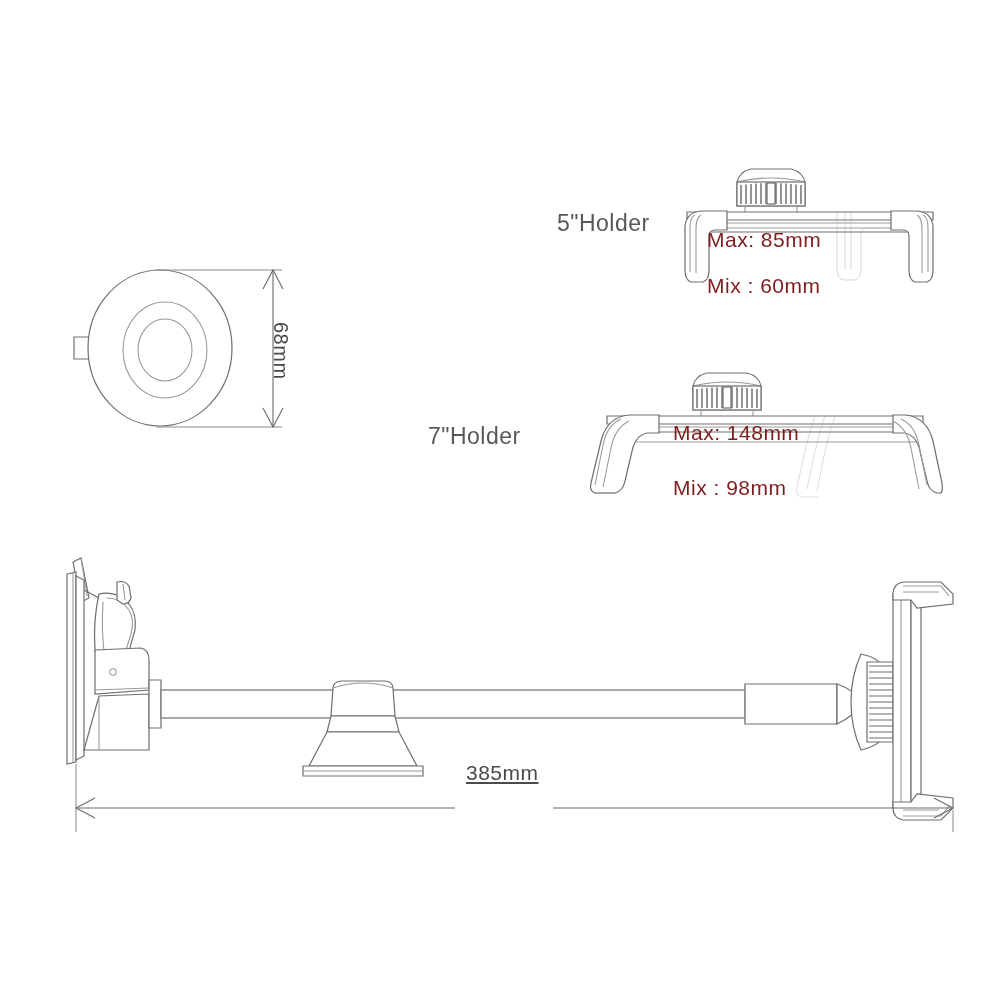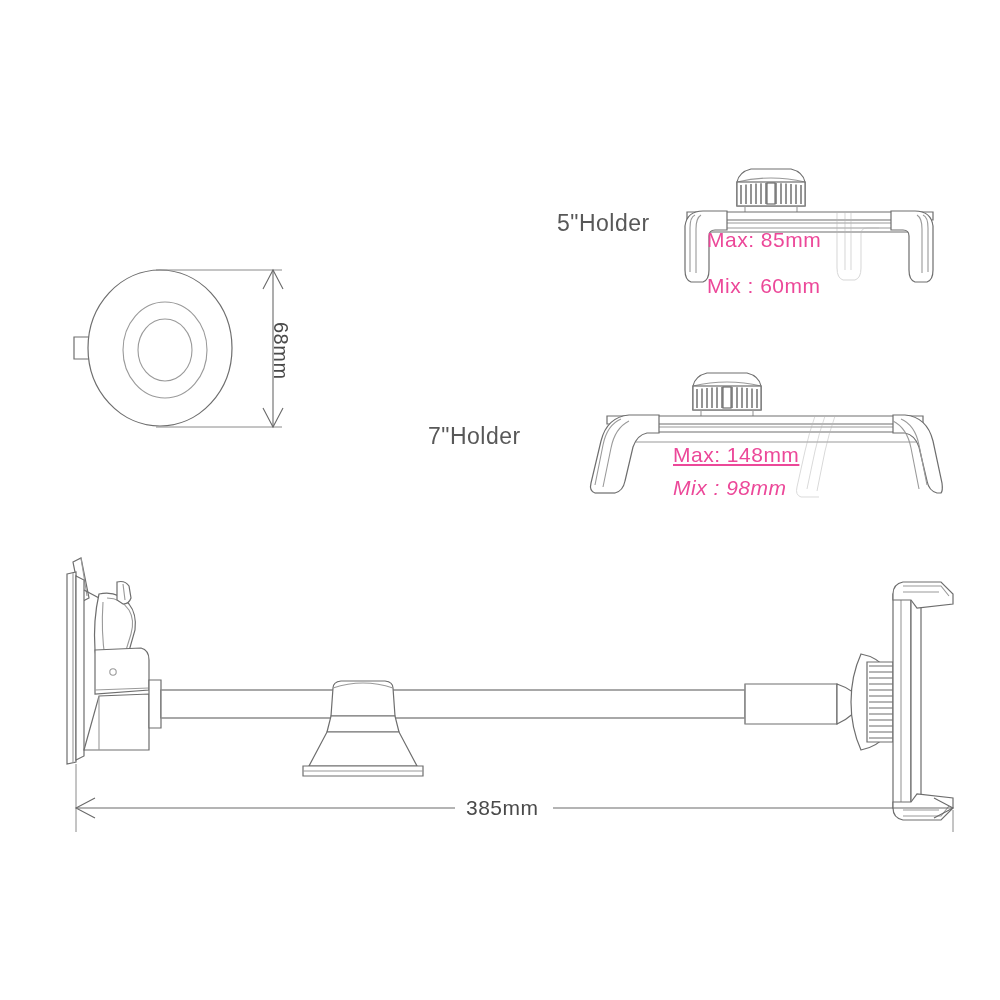--- a/index.html
+++ b/index.html
@@ -28,21 +28,21 @@
   .holder-label {
     font-size: 23px;
     color: #585858;
   }
   .dim-text {
     font-size: 21px;
     color: #4a4a4a;
   }
   .spec-text {
     font-size: 21px;
-    color: #ec4899;
+    color: #7f1d1d;
   }
   .vert-dim {
     font-size: 20px;
     color: #4a4a4a;
     transform-origin: left top;
     transform: rotate(90deg);
   }
   svg { display:block; }
   .ln { fill:none; stroke:#6e6e6e; stroke-width:1.2; }
   .ln-l { fill:none; stroke:#9a9a9a; stroke-width:1.1; }
@@ -188,22 +188,22 @@
       </g>
 
       <g>
         <path class="fillw" d="M 308 50 L 308 68 L 320 68 Q 330 70 334 82 L 342 116 Q 344 126 352 128 L 356 128 Q 358 126 357 118 L 348 76 Q 342 52 320 50 Z"></path>
         <path class="ln-l" d="M 316 54 Q 330 60 334 80 L 342 120"></path>
         <path class="ln-l" d="M 308 56 Q 322 63 326 83 L 334 124"></path>
       </g>
     </svg>
   </div>
 
-  <div class="label spec-text" style="left:673px; top:443px;text-decoration:underline;">Max: 148mm</div>
-  <div class="label spec-text" style="left:673px; top:476px;font-style:italic;">Mix : 98mm</div>
+  <div class="label spec-text" style="left:673px; top:421px;">Max: 148mm</div>
+  <div class="label spec-text" style="left:673px; top:476px;">Mix : 98mm</div>
 
   <div style="position:absolute; left:55px; top:550px; width:905px; height:290px;">
     <svg width="905" height="290" viewBox="0 0 905 290">
 
       <g>
 
         <path class="fillw" d="M 18 12 L 26 8 L 34 48 L 26 52 Z"></path>
         <path class="ln-l" d="M 26 8 L 32 46"></path>
 
         <path class="fillw" d="M 12 24 L 21 22 L 21 212 L 12 214 Z"></path>
@@ -287,15 +287,15 @@
         <path class="extline" d="M 21 214 L 21 282"></path>
         <path class="extline" d="M 898 260 L 898 282"></path>
         <path class="dimline" d="M 21 258 L 400 258"></path>
         <path class="dimline" d="M 498 258 L 898 258"></path>
         <path class="dimline" d="M 40 248 L 21 258 L 40 268"></path>
         <path class="dimline" d="M 879 248 L 898 258 L 879 268"></path>
       </g>
     </svg>
   </div>
 
-  <div class="label dim-text" style="left:466px; top:796px;">385mm</div>
+  <div class="label dim-text" style="left:466px; top:761px;text-decoration:underline;">385mm</div>
 
 </div>
 
 </body></html>

